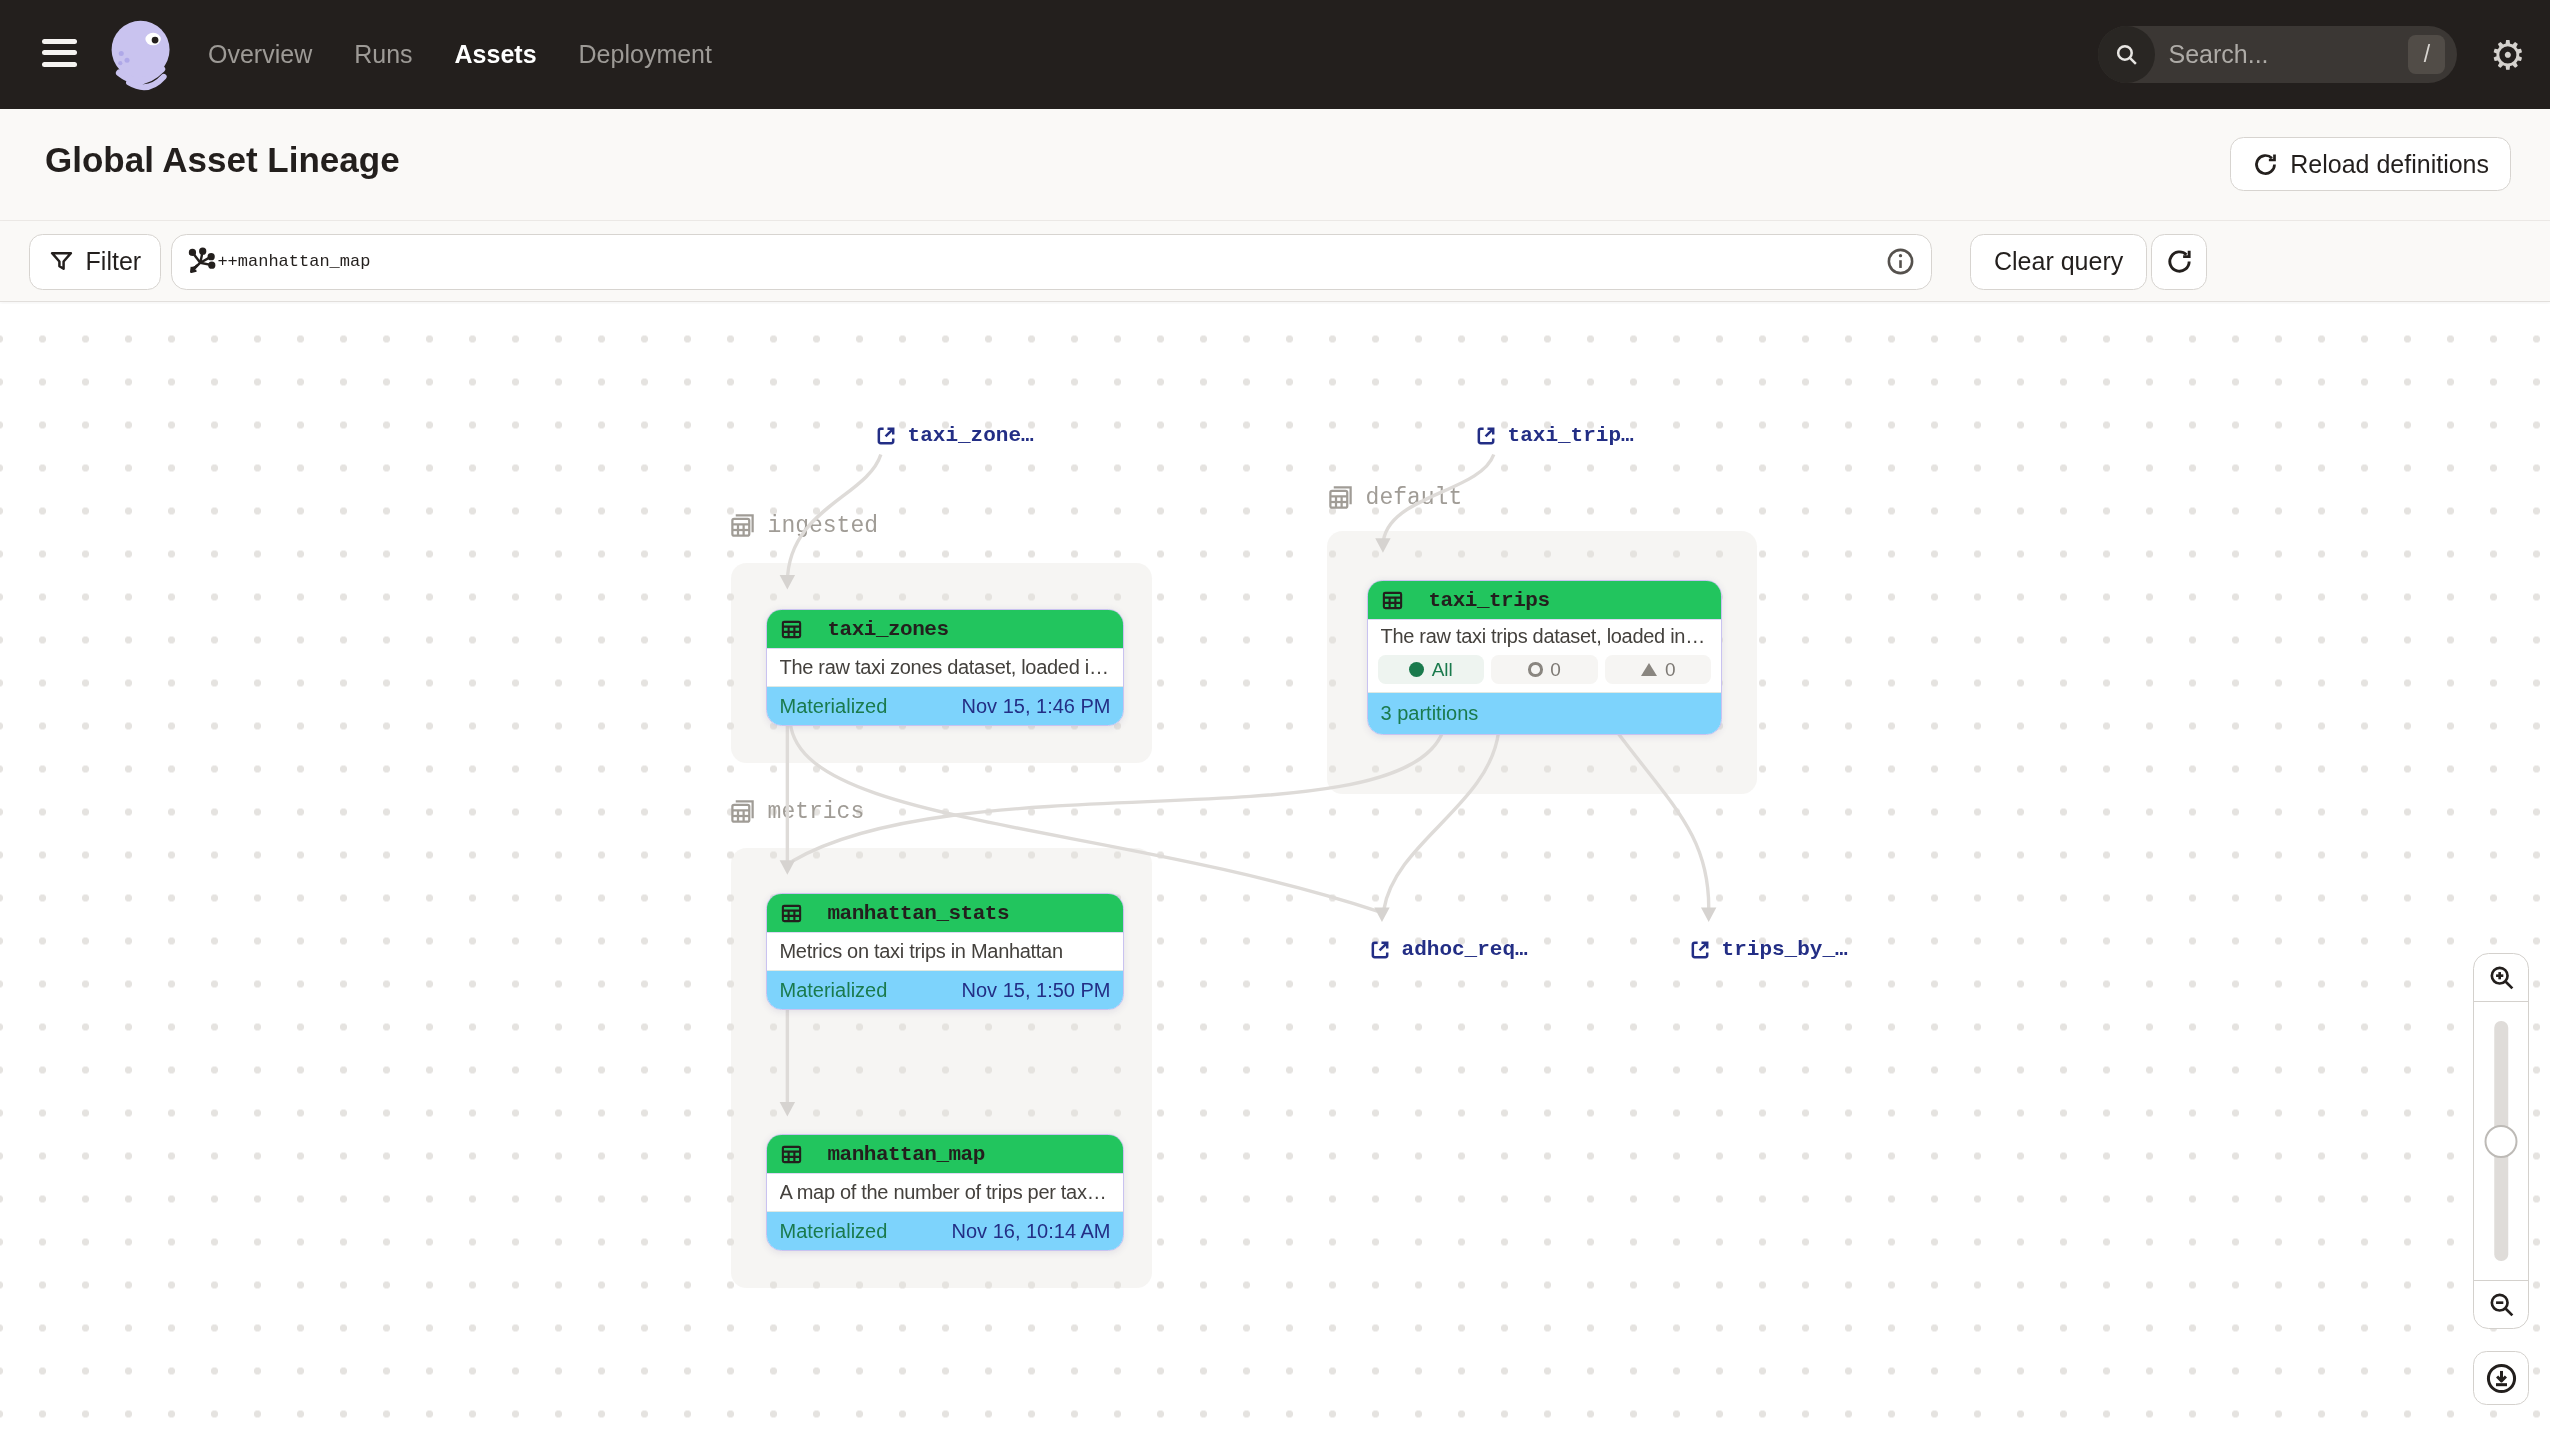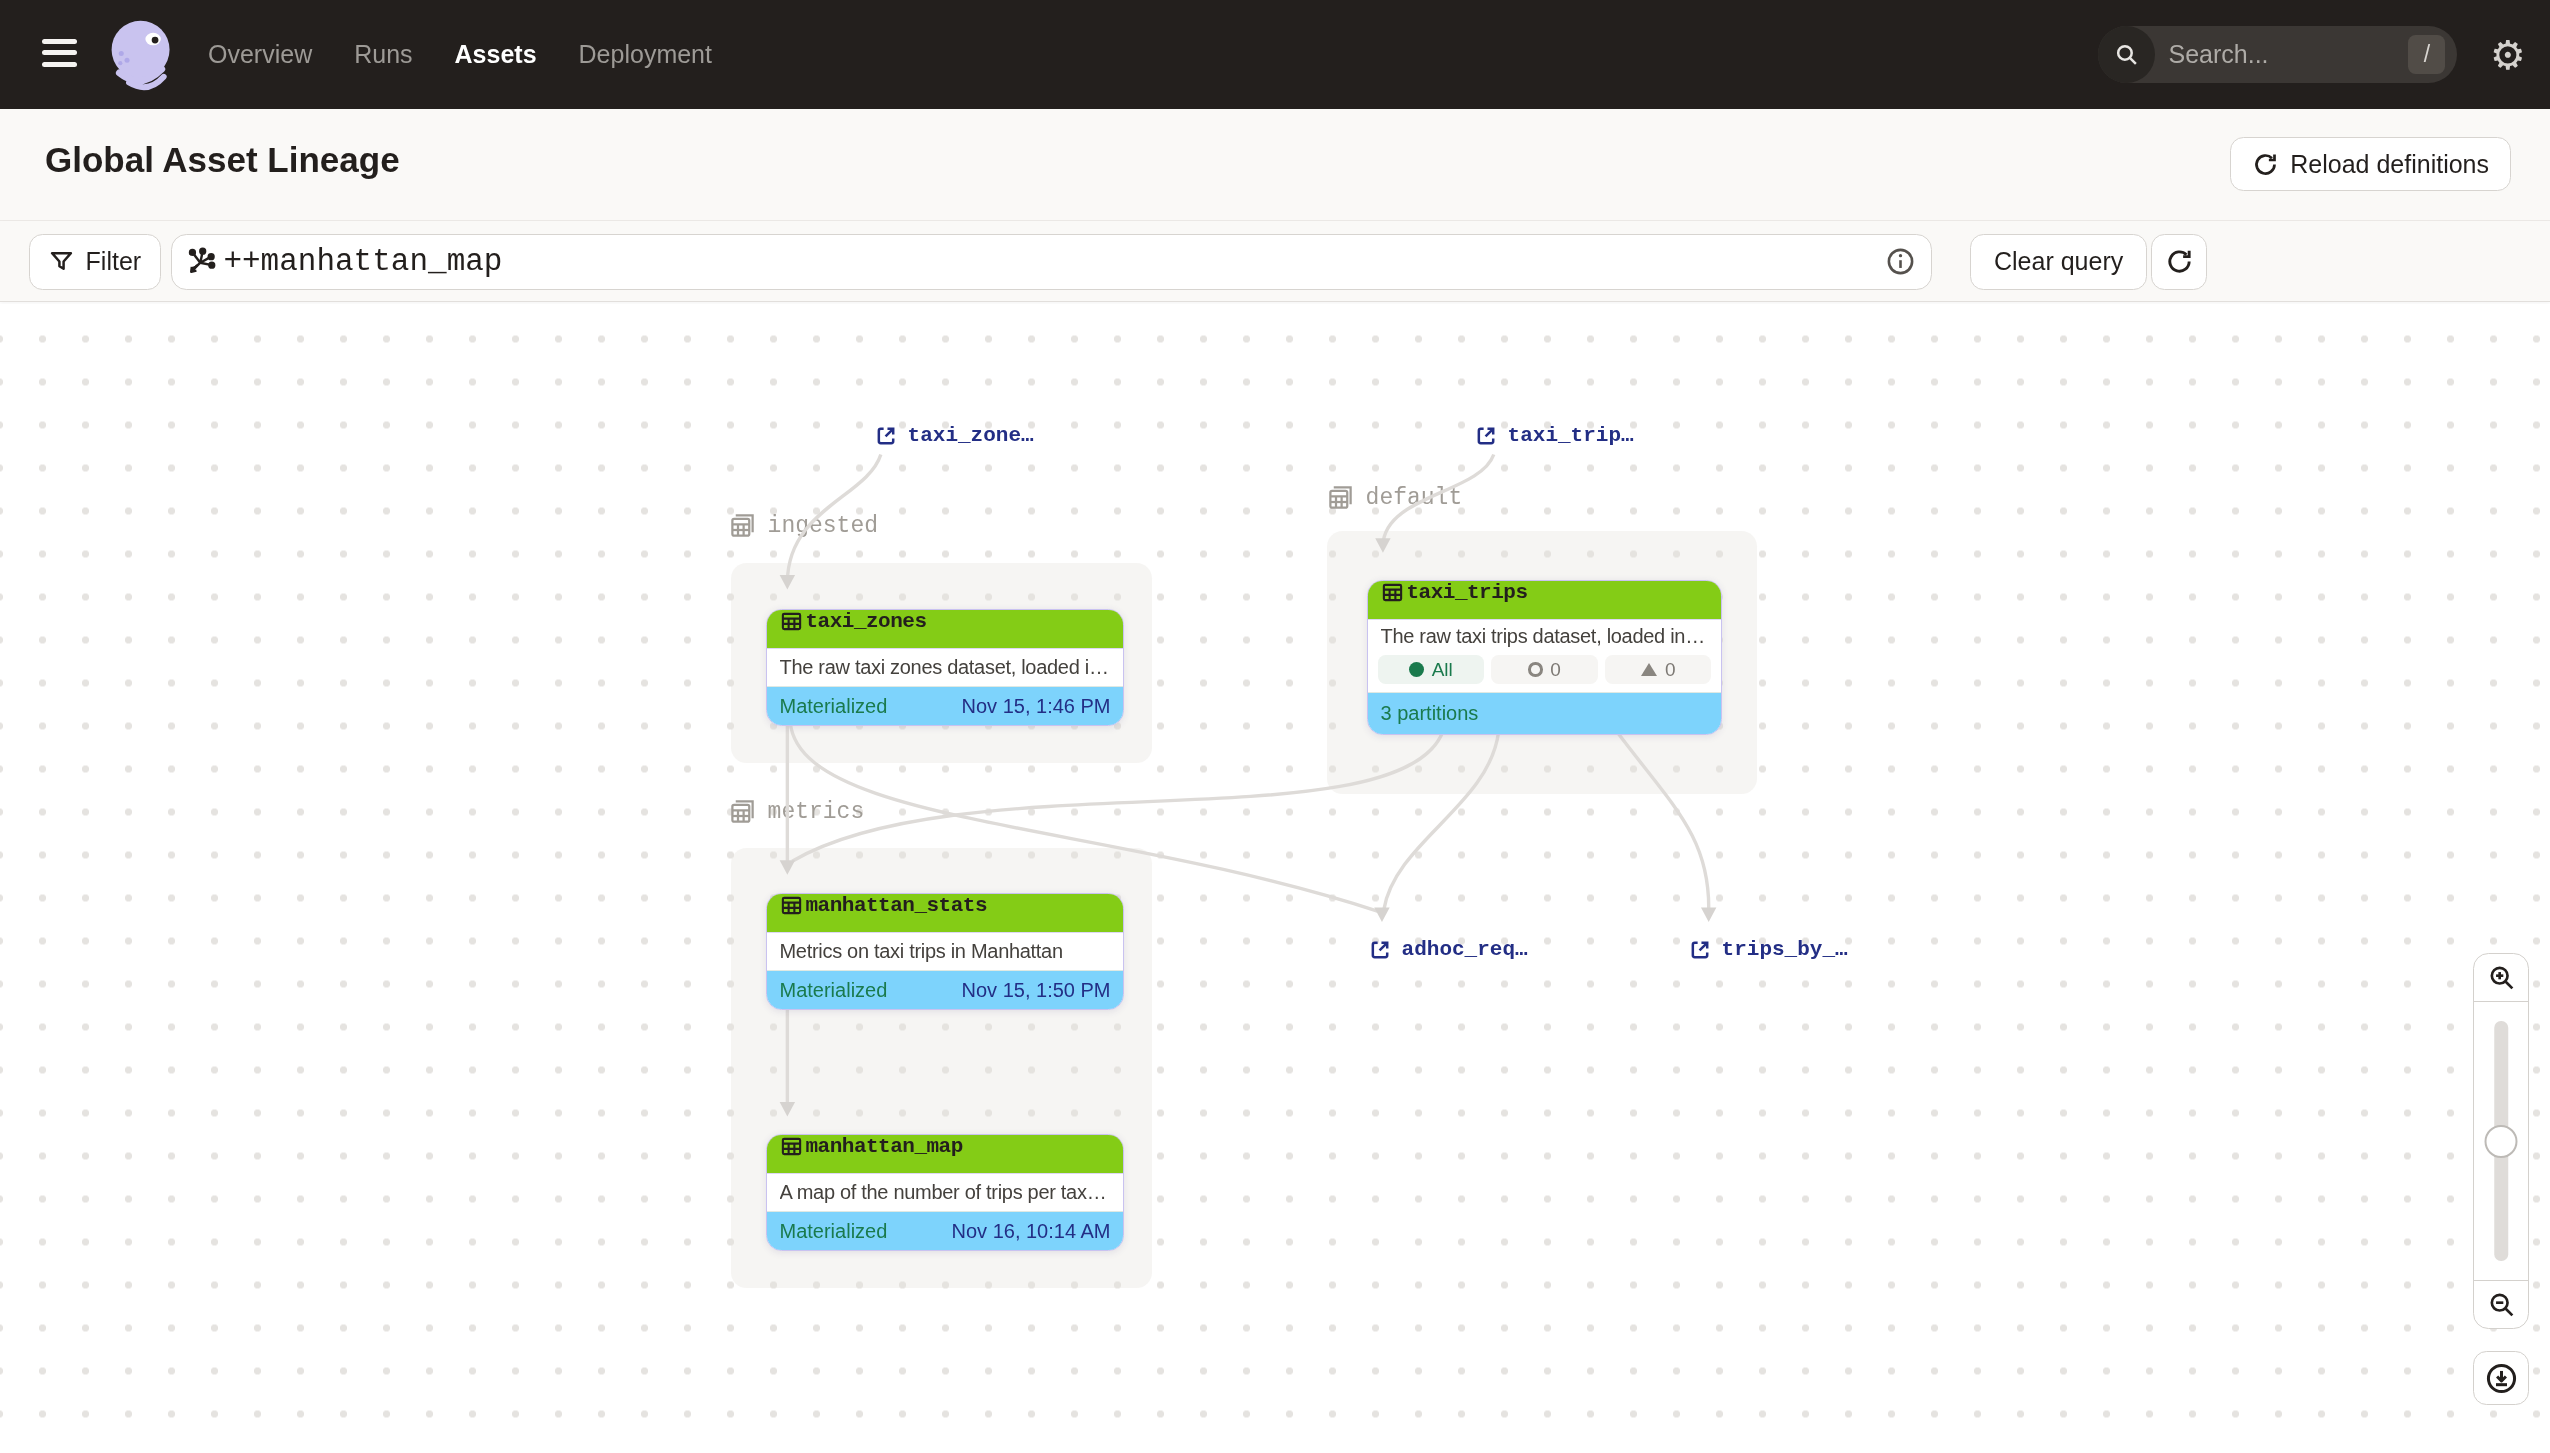--- a/index.html
+++ b/index.html
@@ -31,40 +31,40 @@
   .btn { display:inline-flex; align-items:center; justify-content:center; gap:11.6px; background:#FFFFFF;
          border:1.9px solid #D7D4D0; border-radius:13.5px; font-size:25px; color:#231F1D; cursor:pointer; }
   .reload-btn { position:absolute; right:39px; top:28px; height:54px; padding:0 21px;text-align:right; }
 
   
   .toolbar { position:absolute; left:0; top:221px; width:2550px; height:81px; background:#FAF9F7;
              border-bottom:1.9px solid #E2DFDC; box-shadow:0 1.9px 3.9px rgba(0,0,0,0.04); }
   .filter-btn { position:absolute; left:29px; top:12.5px; height:56px; padding:0 19px; }
   .query-box { position:absolute; left:171px; top:12.5px; width:1761px; height:56px; background:#fff;
                border:1.9px solid #D7D4D0; border-radius:15.4px; display:flex; align-items:center; padding:0 15.4px; }
-  .query-input { flex:1; border:none; outline:none; background:transparent; margin-left:7px;
-                 font-family:"Liberation Mono","DejaVu Sans Mono",monospace; font-size:31px; color:#231F1D; }
+  .query-input { flex:1; border:none; outline:none; background:transparent; margin-left:1px;
+                 font-family:"Liberation Mono","DejaVu Sans Mono",monospace; font-size:17px; color:#231F1D; }
   .clear-btn { position:absolute; left:1970px; top:12.5px; height:56px; padding:0 23px; }
   .refresh-btn { position:absolute; left:2151px; top:12.5px; width:56px; height:56px; padding:0; }
   .materialize { position:absolute; left:2228px; top:12.5px; height:56px; background:#231F1D; border-radius:13.5px;
                  display:flex; align-items:stretch; color:#fff; cursor:pointer; }
   .materialize-main { display:flex; align-items:center; gap:11.6px; padding:0 21px; font-size:25px; }
   .materialize-caret { width:50px; display:flex; align-items:center; justify-content:center; border-left:1.9px solid #4A4541; }
   .caret-down { width:0; height:0; border-left:8.7px solid transparent; border-right:8.7px solid transparent; border-top:10.6px solid #fff; }
 
   
   .canvas { position:absolute; left:0; top:304px; width:2550px; height:1150px; background:#FFFFFF;
             background-image:radial-gradient(#E5E3E0 3.4px, transparent 3.9px); background-size:43px 43px; background-position:21px 13.5px; }
   .edges { position:absolute; left:0; top:0; width:2550px; height:1150px; }
   .group-box { position:absolute; background:rgba(229,226,222,0.35); border-radius:15.4px; }
   .group-label { position:absolute; display:flex; align-items:center; gap:11.6px; color:#A09C96;
                  font-family:"Liberation Mono","DejaVu Sans Mono",monospace; font-size:23px; }
   .asset-node { position:absolute; width:358px; background:#fff; border:1.9px solid #C9C2F0; border-radius:15.4px;
                 overflow:hidden; box-shadow:0 1.9px 7.7px rgba(60,50,120,0.10); cursor:pointer; }
-  .node-head { height:39px; background:#84cc16; border-bottom:1.9px solid #DDD8F4; display:flex; align-items:flex-start; gap:3px; padding:0 12.5px; }
+  .node-head { height:39px; background:#22c55e; border-bottom:1.9px solid #DDD8F4; display:flex; align-items:center; gap:25px; padding:0 12.5px; }
   .node-name { font-family:"Liberation Mono","DejaVu Sans Mono",monospace; font-size:21px; font-weight:700; color:#231F1D; letter-spacing:-0.5px; }
   .node-desc { height:37px; display:flex; align-items:center; padding:0 12.5px; font-size:20px; color:#44413D;
                white-space:nowrap; overflow:hidden; text-overflow:ellipsis; letter-spacing:-0.3px; }
   .node-desc span{ white-space:nowrap; overflow:hidden; text-overflow:ellipsis; }
   .node-foot { height:39px; background:#7dd3fc; border-top:1.9px solid #DFE9E3; display:flex; align-items:center;
                justify-content:space-between; padding:0 12.5px; font-size:20px; }
   .status-green { color:#1A7A4D; }
   .ts-navy { color:#232E85; }
   .pill-row { height:39px; display:flex; gap:7.7px; padding:1.9px 9.6px 7.7px 9.6px; }
   .pill { flex:1; border-radius:7.7px; display:flex; align-items:center; justify-content:center; gap:7.7px; font-size:19px; }

